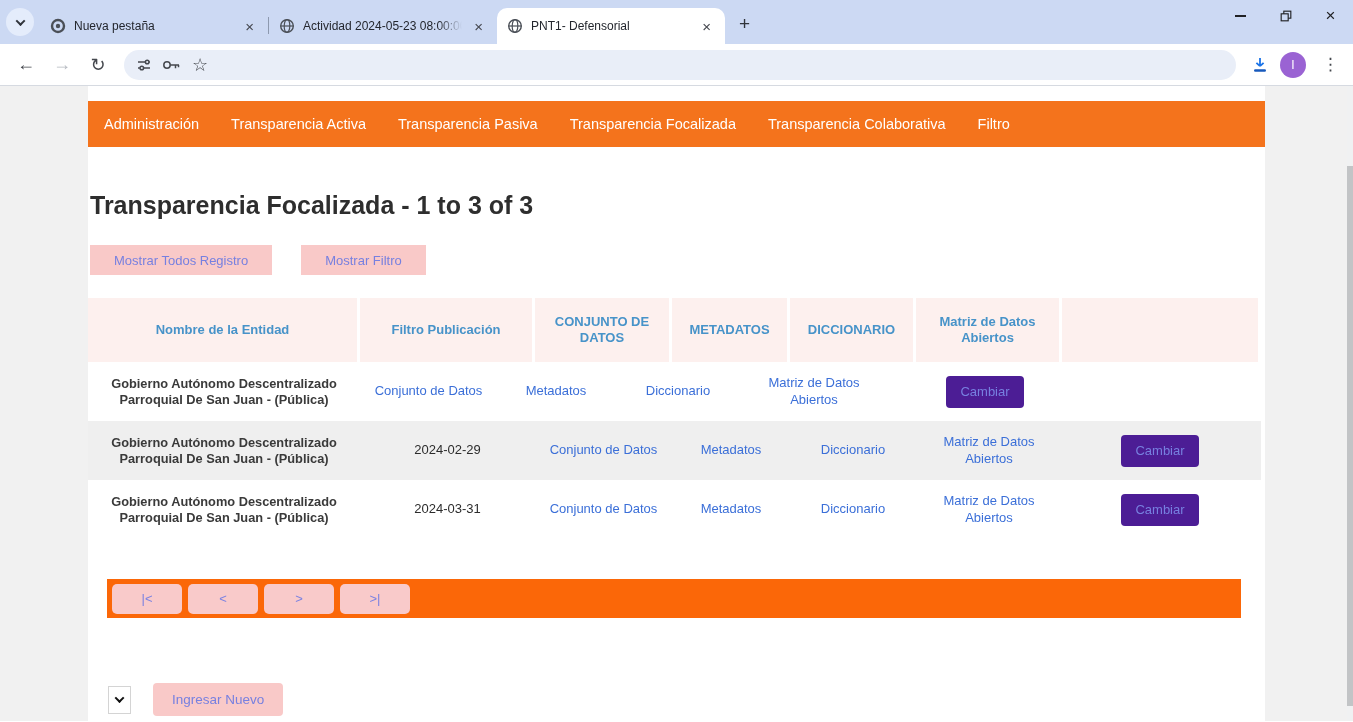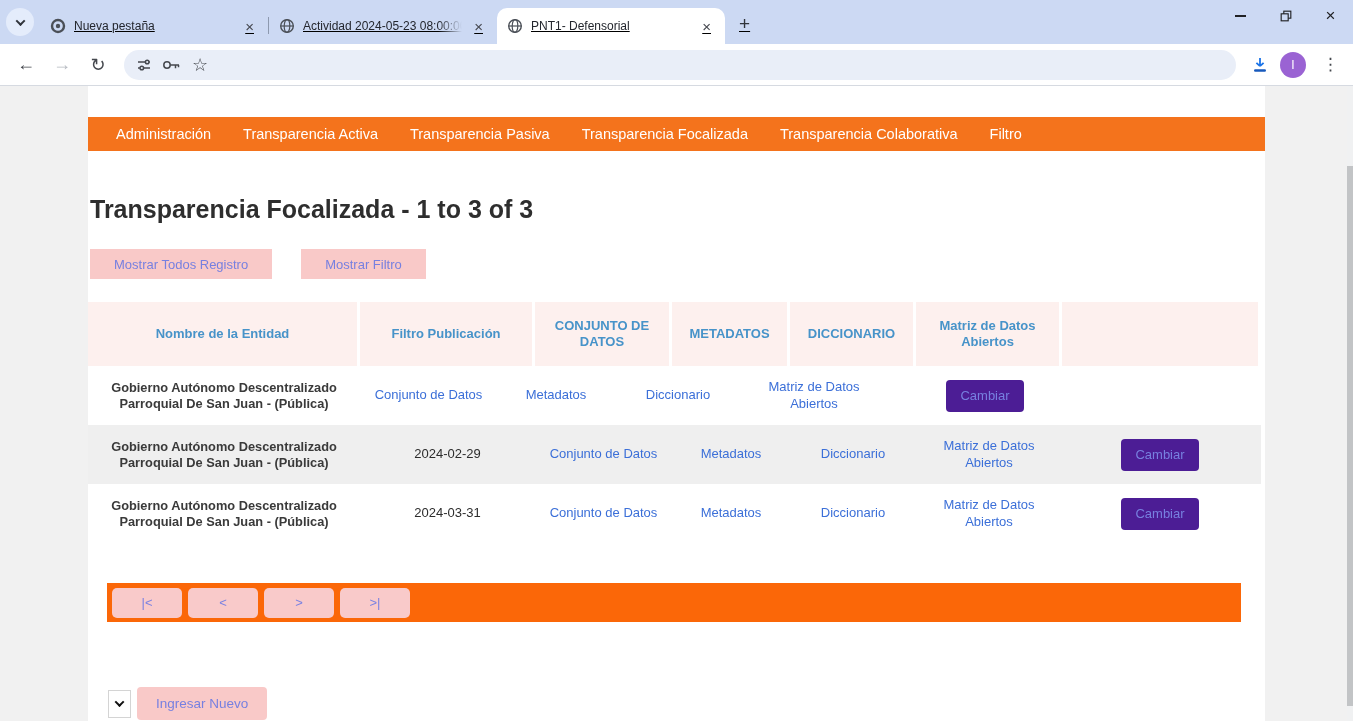--- a/index.html
+++ b/index.html
@@ -1,20 +1,20 @@
 <!DOCTYPE html>
 <html><head>
 <meta charset="utf-8">
 <style>
   * { box-sizing: border-box; margin: 0; padding: 0; }
   html,body { width:1353px; height:722px; overflow:hidden;
     font-family:"Liberation Sans", sans-serif; background:#fff; }
 
   
-  .titlebar { height:44px; background:#ccd9f3; display:flex; align-items:flex-end; position:relative;text-decoration:underline; }
+  .titlebar { height:44px; background:#ccd9f3; display:flex; align-items:flex-end; position:relative; }
   .tab-search { width:28px; height:28px; border-radius:50%; background:#e4ecfb;
     margin:8px 6px; display:flex; align-items:center; justify-content:center; cursor:pointer; }
   .chev { width:7px; height:7px; border-left:2px solid #30343b; border-bottom:2px solid #30343b;
     transform:rotate(-45deg) translate(1px,-1px); display:inline-block; }
   .tab { height:36px; width:228px; display:flex; align-items:center; padding:0 10px;
     font-size:12px; color:#23262d; gap:8px; position:relative; }
   .tab .title { flex:1; white-space:nowrap; overflow:hidden; }
   .tab.fade .title { -webkit-mask-image:linear-gradient(90deg,#000 85%,transparent); }
   .tab.active { background:#fff; border-radius:10px 10px 0 0; }
   .tab-close { font-size:15px; color:#44474e; line-height:1; padding:1px 4px; border-radius:50%; cursor:pointer; }
@@ -36,22 +36,22 @@
   .pill-ico { display:flex; align-items:center; justify-content:center; cursor:pointer; }
   .star { font-size:18px; color:#45484e; }
   .avatar { width:26px; height:26px; border-radius:50%; background:#9a63d3; color:#fff;
     font-size:12px; display:flex; align-items:center; justify-content:center; margin:0 10px; cursor:pointer; }
   .dots { font-size:17px; color:#45484e; padding:0 6px; cursor:pointer; }
 
   
   .page { height:635px; background:#f1f1f1; position:relative; }
   .content { position:absolute; left:88px; top:0; width:1177px; height:635px; background:#fff; }
 
-  .site-nav { margin-top:31px; height:34px; background:#f4731c; display:flex;
-    align-items:center; padding-left:12px; }
+  .site-nav { margin-top:15px; height:46px; background:#f4731c; display:flex;
+    align-items:center; padding-left:0; }
   .site-nav .item { color:#fff; font-size:14.5px; padding:0 16px; cursor:pointer; white-space:nowrap; }
 
   .page-title { font-size:25px; font-weight:bold; color:#2e2e2e; margin:44px 0 0 2px; }
 
   .actions { display:flex; gap:29px; margin:25px 0 0 2px; }
   .pink-btn { background:#f9c9c8; color:#7780e0; border:none; border-radius:0;
     font-size:13px; height:30px; padding:0 24px; cursor:pointer; font-family:inherit; }
 
   .tbl { margin-top:23px; width:1173px; }
   .thead { display:flex; }
@@ -68,21 +68,21 @@
   .date { color:#2c2c2c; }
   .lnk { color:#3b6fd8; cursor:pointer; }
   .cambiar { width:78px; height:32px; background:#4c1d95; color:#7780e0; border:none;
     border-radius:4px; font-size:13px; cursor:pointer; font-family:inherit; }
 
   .pager { margin:40px 0 0 19px; width:1134px; height:39px; background:#fb6708;
     display:flex; align-items:center; gap:6px; padding-left:5px; }
   .pager button { width:70px; height:30px; background:#f9caca; color:#7b82e2; border:none;
     border-radius:5px; font-size:13px; cursor:pointer; font-family:inherit; }
 
-  .bottombar { margin:65px 0 0 20px; display:flex; align-items:center; gap:6px; }
+  .bottombar { margin:65px 0 0 20px; display:flex; align-items:center; gap:22px; }
   .select-box { width:23px; height:28px; background:#fff; border:1px solid #d4d4d4;
     display:flex; align-items:center; justify-content:center; cursor:pointer; }
   .select-box .chev { border-color:#111; }
   .newbtn { height:33px; padding:0 19px; background:#f9c9c8; color:#7780e0; border:none;
     border-radius:4px; font-size:13.5px; cursor:pointer; font-family:inherit; }
 
   .scroll-track { position:absolute; right:0; top:0; width:6px; height:635px; background:#f0f1f2; }
   .scroll-thumb { position:absolute; right:0; top:80px; width:6px; height:540px; background:#c2c4c6; cursor:grab; }
 
   svg { display:block; }

